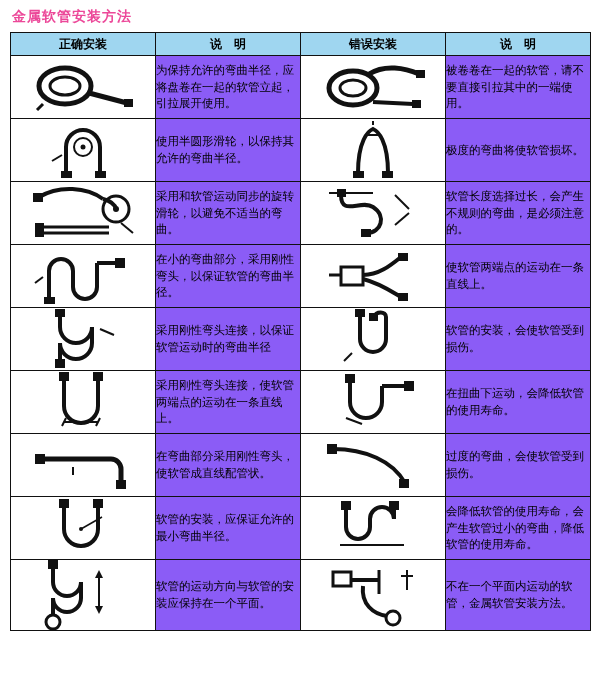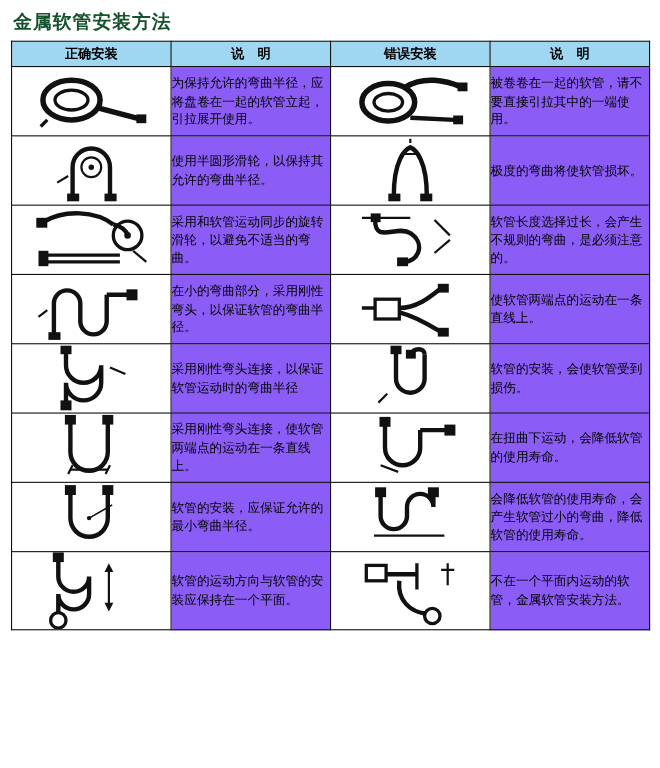--- a/index.html
+++ b/index.html
@@ -9,25 +9,25 @@
     color:#000;
     overflow:hidden;
   }
   .page{
     width:600px;height:698px;
     box-sizing:border-box;
     padding:6px 10px 0 10px;
     position:relative;
   }
   .title{
-    font-size:17px;
+    font-size:14px;
     font-weight:bold;
     letter-spacing:1px;
     margin:2px 0 6px 2px;
-    color:#14532d;
+    color:#ec4899;
   }
   table.hose{
     border-collapse:collapse;
     width:580px;
     table-layout:fixed;
     border:1px solid #111;
   }
   table.hose td, table.hose th{
     border:1px solid #111;
     padding:0;
@@ -244,20 +244,43 @@
               <path d="M66 14 L92 14" stroke="#111" stroke-width="4"></path>
               <rect x="29" y="2" width="10" height="9" fill="#111"></rect>
               <rect x="88" y="9" width="10" height="10" fill="#111"></rect>
               <path d="M30 46 L46 52" stroke="#111" stroke-width="2"></path>
             </svg>
           </span>
         </td>
         <td class="txt">在扭曲下运动，会降低软管的使用寿命。</td>
       </tr>
 
+      <tr>
+        <td class="pic">
+          <span>
+            <svg width="120" height="52" viewBox="0 0 120 52">
+              <path d="M18 20 L88 20 A10 10 0 0 1 98 30 L98 44" fill="none" stroke="#111" stroke-width="5"></path>
+              <rect x="12" y="15" width="10" height="10" fill="#111"></rect>
+              <rect x="93" y="41" width="10" height="9" fill="#111"></rect>
+              <path d="M50 28 L50 36" stroke="#111" stroke-width="2"></path>
+            </svg>
+          </span>
+        </td>
+        <td class="txt">在弯曲部分采用刚性弯头，使软管成直线配管状。</td>
+        <td class="pic">
+          <span>
+            <svg width="120" height="52" viewBox="0 0 120 52">
+              <path d="M20 10 C52 10 80 22 92 44" fill="none" stroke="#111" stroke-width="4"></path>
+              <rect x="14" y="5" width="10" height="10" fill="#111"></rect>
+              <rect x="86" y="40" width="10" height="9" fill="#111"></rect>
+            </svg>
+          </span>
+        </td>
+        <td class="txt">过度的弯曲，会使软管受到损伤。</td>
+      </tr>
 
       <tr>
         <td class="pic">
           <span>
             <svg width="115" height="58" viewBox="0 0 115 58">
               <path d="M38 4 L38 30 A17 17 0 0 0 72 30 L72 4" fill="none" stroke="#111" stroke-width="4"></path>
               <rect x="33" y="0" width="10" height="9" fill="#111"></rect>
               <rect x="67" y="0" width="10" height="9" fill="#111"></rect>
               <path d="M55 30 L76 18" stroke="#111" stroke-width="1.5"></path>
               <circle cx="55" cy="30" r="2" fill="#111"></circle>

